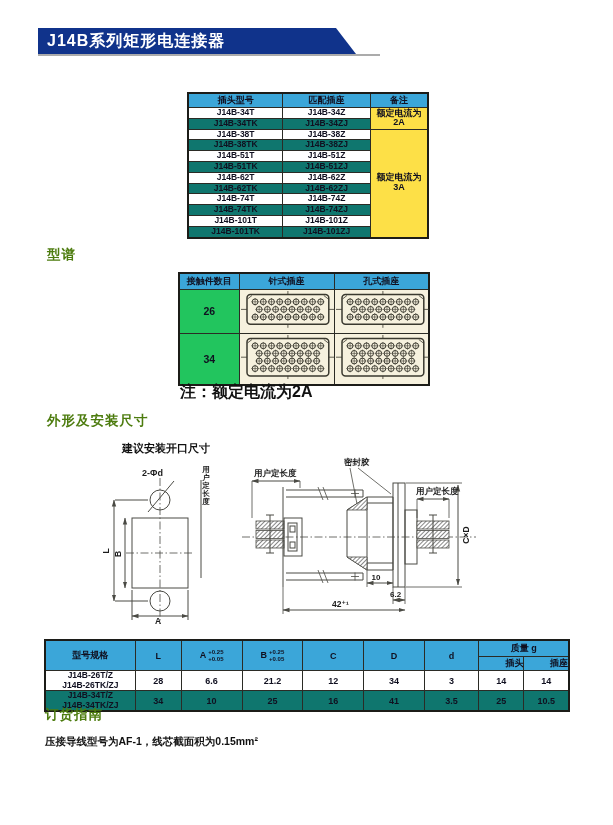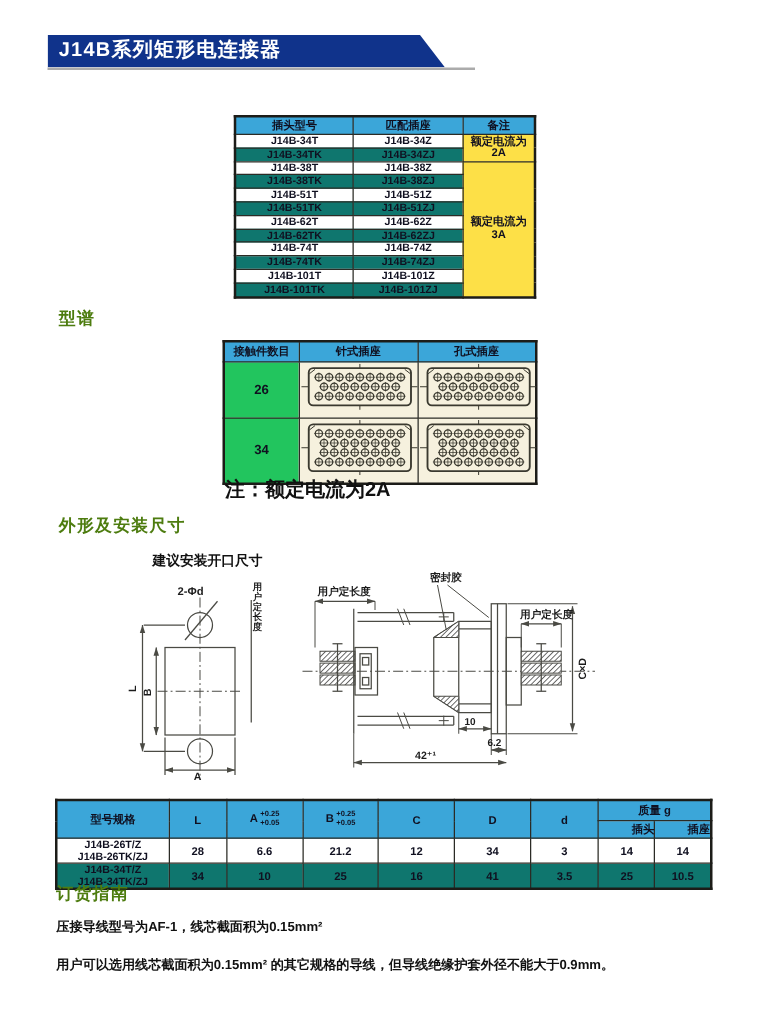--- a/index.html
+++ b/index.html
@@ -744,16 +744,15 @@
           <td>3.5</td>
           <td>25</td>
           <td>10.5</td>
         </tr>
       </tbody>
   </table>
 
   <h2 class="sec" style="left:45px;top:706px;">订货指南</h2>
   <div class="order-lines">
     <p>压接导线型号为AF-1，线芯截面积为0.15mm²</p>
-    <p>用户可以选用线芯截面积为0.15mm² 的其它规格的导线，但导线绝缘护套外径不能大于0.9mm。</p>
   </div>
 
 </div>
 
 </body></html>

